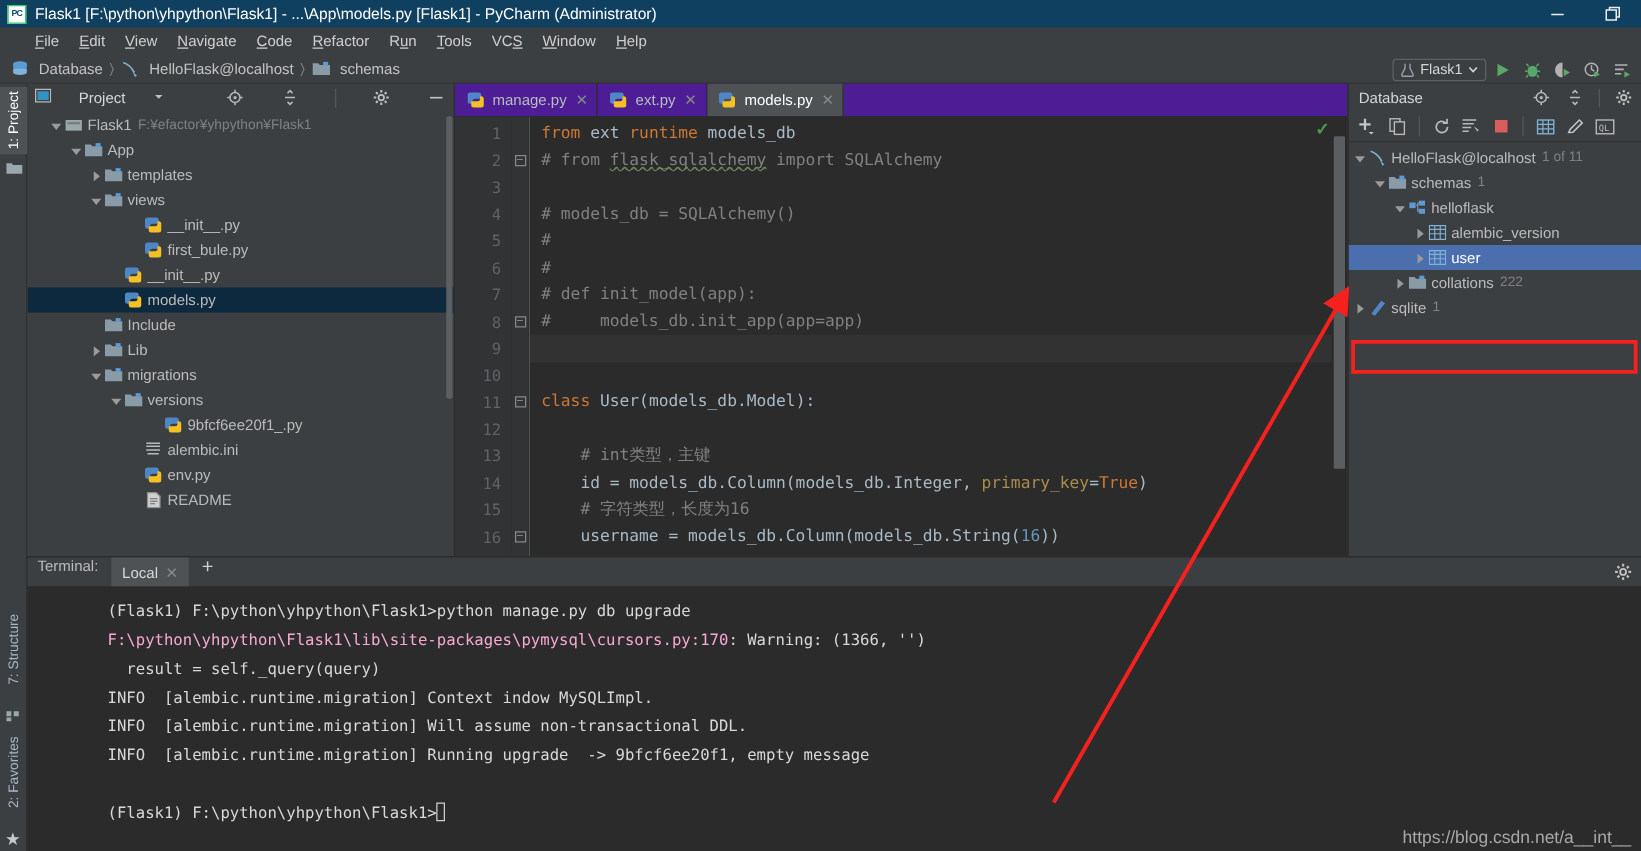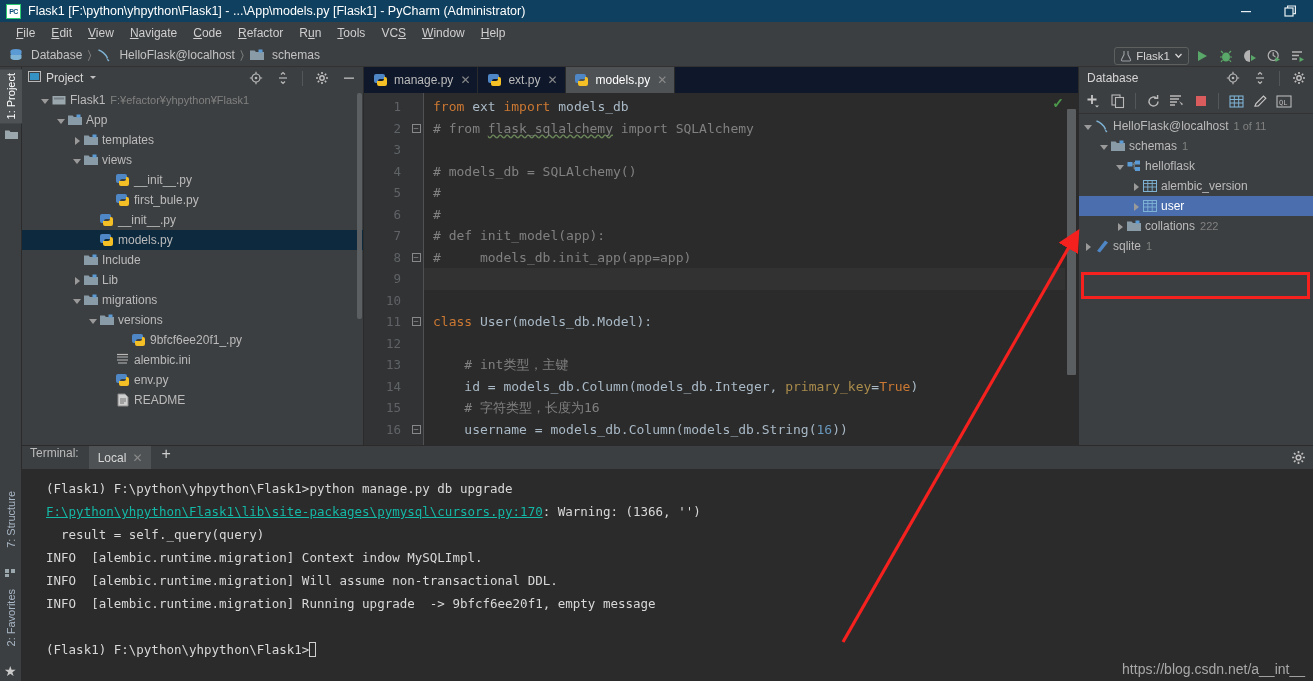--- a/index.html
+++ b/index.html
@@ -20,21 +20,21 @@
     font-size:7px;font-weight:bold;display:flex;align-items:center;
     justify-content:center;border:1px solid #2ecc71;margin-right:7px;
     letter-spacing:-0.5px;
   }
   #title-text { white-space:nowrap; }
   .wbtns { position:absolute; right:0; top:0; height:22px; display:flex; }
   .wbtn { width:45px;height:22px;display:flex;align-items:center;justify-content:center;color:#e8eef2; }
   .wbtn svg { display:block; }
 
   
-  #menubar { height:22px; background:#3c3f41; display:flex; align-items:center; padding-left:8px; }
+  #menubar { height:22px; background:#3c3f41; display:flex; align-items:center; padding-left:20px; }
   .menu-item { padding:2px 8px; color:#cfcfcf; font-size:12px; }
   .menu-item u { text-decoration:underline; }
 
   
   #navbar { height:23px; background:#3c3f41; display:flex; align-items:center; padding-left:8px;
             border-bottom:1px solid #323232; position:relative; }
   .crumb { display:flex; align-items:center; gap:5px; color:#c3c3c3; font-size:12px; }
   .crumb-sep { color:#808080; margin:0 5px; font-size:12px; }
   #nav-right { position:absolute; right:4px; top:0; height:23px; display:flex; align-items:center; gap:2px; }
   #runconfig {
@@ -49,40 +49,40 @@
   
   #leftstripe { position:absolute; left:0; top:0; width:22px; bottom:0; background:#3c3f41;
                 border-right:1px solid #2b2b2b; }
   .vtab { writing-mode:vertical-rl; transform:rotate(180deg); font-size:11px; color:#a9b7c6;
           display:flex; align-items:center; gap:5px; padding:4px 0; white-space:nowrap; }
   .vtab.sel { background:#4e5254; color:#ffffff; }
 
   
   #project { position:absolute; left:22px; top:0; width:342px; height:378px; background:#3c3f41;
              display:flex; flex-direction:column; border-right:1px solid #2b2b2b; }
-  #project-head { height:22px; display:flex; align-items:center; padding:0 3px 0 6px; gap:5px; }
+  #project-head { height:22px; display:flex; align-items:center; padding:0 3px 0 6px; gap:22px; }
   #project-head .ttl { color:#d6d6d6; font-size:12px; }
   #project-head .sp { flex:1; }
   #ptree { flex:1; background:#3c3f41; overflow:hidden; position:relative; padding-top:1px; }
   .trow { height:20px; display:flex; align-items:center; font-size:12px; color:#bbbbbb; white-space:nowrap; }
   .trow.sel { background:#0d293e; }
   .arrow { width:11px; height:11px; display:inline-block; flex:0 0 11px; position:relative; }
   .arrow.down::after, .arrow.right::after {
     content:""; position:absolute; left:1px; top:2px; border-style:solid;
   }
   .arrow.down::after { border-width:5px 4px 0 4px; border-color:#9a9a9a transparent transparent transparent; top:4px;}
   .arrow.right::after { border-width:4px 0 4px 5px; border-color:transparent transparent transparent #9a9a9a; top:2px; left:3px;}
   .ico { width:15px; flex:0 0 15px; margin-right:4px; display:flex; align-items:center; justify-content:center; }
   .dim { color:#808080; font-size:11px; margin-left:5px; }
   #pscroll { position:absolute; right:1px; top:4px; width:5px; height:226px; background:#5c5f61; border-radius:2px; }
 
   
   #editor { position:absolute; left:364px; top:0; right:235px; height:378px; background:#2b2b2b;
             display:flex; flex-direction:column; }
-  #etabs { height:26px; background:#0f172a; display:flex; align-items:flex-end;text-align:center; }
+  #etabs { height:26px; background:#4c1d95; display:flex; align-items:flex-end;text-align:center; }
   .etab { height:26px; display:flex; align-items:center; gap:5px; padding:0 7px 0 9px; font-size:12px;
           color:#bbbbbb; border-right:1px solid #2b2b2b; }
   .etab.active { background:#4e5254; color:#ffffff; }
   .etab .x { color:#8a8a8a; font-size:12px; margin-left:2px; }
   #ebody { flex:1; display:flex; position:relative; overflow:hidden; background:#2b2b2b; }
   #gutter { width:45px; background:#313335; flex:0 0 45px; padding-top:3px; }
   .lnum { height:21.5px; line-height:21.5px; text-align:right; padding-right:8px;
           font-family:"DejaVu Sans Mono", monospace; font-size:12.5px; color:#606366; }
   #foldcol { width:14px; flex:0 0 14px; background:#313335; padding-top:3px; }
   .fold { height:21.5px; display:flex; align-items:center; justify-content:center; }
@@ -125,24 +125,24 @@
   
   #terminal { position:absolute; left:22px; top:378px; right:0; bottom:0; background:#2b2b2b;
               display:flex; flex-direction:column; border-top:1px solid #2b2b2b;}
   #tbar { height:23px; background:#3c3f41; display:flex; align-items:flex-start; padding-left:8px; position:relative; }
   #tbar .lbl { font-size:12px; color:#bbbbbb; margin-right:10px; }
   .ttab { height:23px; display:flex; align-items:center; gap:6px; padding:0 9px; font-size:12px;
           color:#d8d8d8; background:#4e5254; }
   .ttab .x { color:#8a8a8a; }
   #tplus { padding:0 10px; font-size:16px; color:#cfcfcf; line-height:1; }
   #tgear { position:absolute; right:7px; top:4px; }
-  #tout { flex:1; padding:8px 0 0 24px; position:relative; overflow:hidden; }
+  #tout { flex:1; padding:8px 0 0 24px; position:relative; overflow:hidden;margin-left:40px; }
   .tline { font-family:"DejaVu Sans Mono", monospace; font-size:12.5px; color:#d8d8d8;
            height:23px; line-height:23px; white-space:pre; }
-  .tlink { color:#14b8a6; text-decoration:underline; }
+  .tlink { color:#f9a8d4; }
   #tcursor { display:inline-block; width:7px; height:15px; border:1px solid #cfcfcf; vertical-align:-3px; }
   #watermark { position:absolute; right:8px; bottom:4px; font-size:14px; color:#a8a8a8;
                font-family:"Liberation Sans", sans-serif; }
 </style>
 </head>
 <body>
 
 <div id="titlebar">
   <div id="app-logo">PC</div>
   <div id="title-text">Flask1 [F:\python\yhpython\Flask1] - ...\App\models.py [Flask1] - PyCharm (Administrator)</div>
@@ -579,21 +579,21 @@
           <div class="fold"></div>
           <div class="fold"></div>
           <div class="fold"></div>
           <div class="fold">
             <span class="foldbox">−</span>
           </div>
           <div class="fold"></div>
         </div>
       <div id="codearea">
         <div id="codeline-left"></div>
-      <div class="cline"><span class="kw">from</span> <span class="pln">ext</span> <span class="kw">import</span> <span class="pln">models_db</span></div>
+      <div class="cline"><span class="kw">from</span> <span class="pln">ext</span> <span class="kw">runtime</span> <span class="pln">models_db</span></div>
           <div class="cline"><span class="cmt"># from </span><span class="cmt err-u">flask_sqlalchemy</span><span class="cmt"> import SQLAlchemy</span></div>
           <div class="cline">&nbsp;</div>
           <div class="cline"><span class="cmt"># models_db = SQLAlchemy()</span></div>
           <div class="cline"><span class="cmt">#</span></div>
           <div class="cline"><span class="cmt">#</span></div>
           <div class="cline"><span class="cmt"># def init_model(app):</span></div>
           <div class="cline"><span class="cmt">#     models_db.init_app(app=app)</span></div>
           <div class="cline hl">&nbsp;</div>
           <div class="cline">&nbsp;</div>
           <div class="cline"><span class="kw">class</span> <span class="pln">User(models_db.Model):</span></div>

